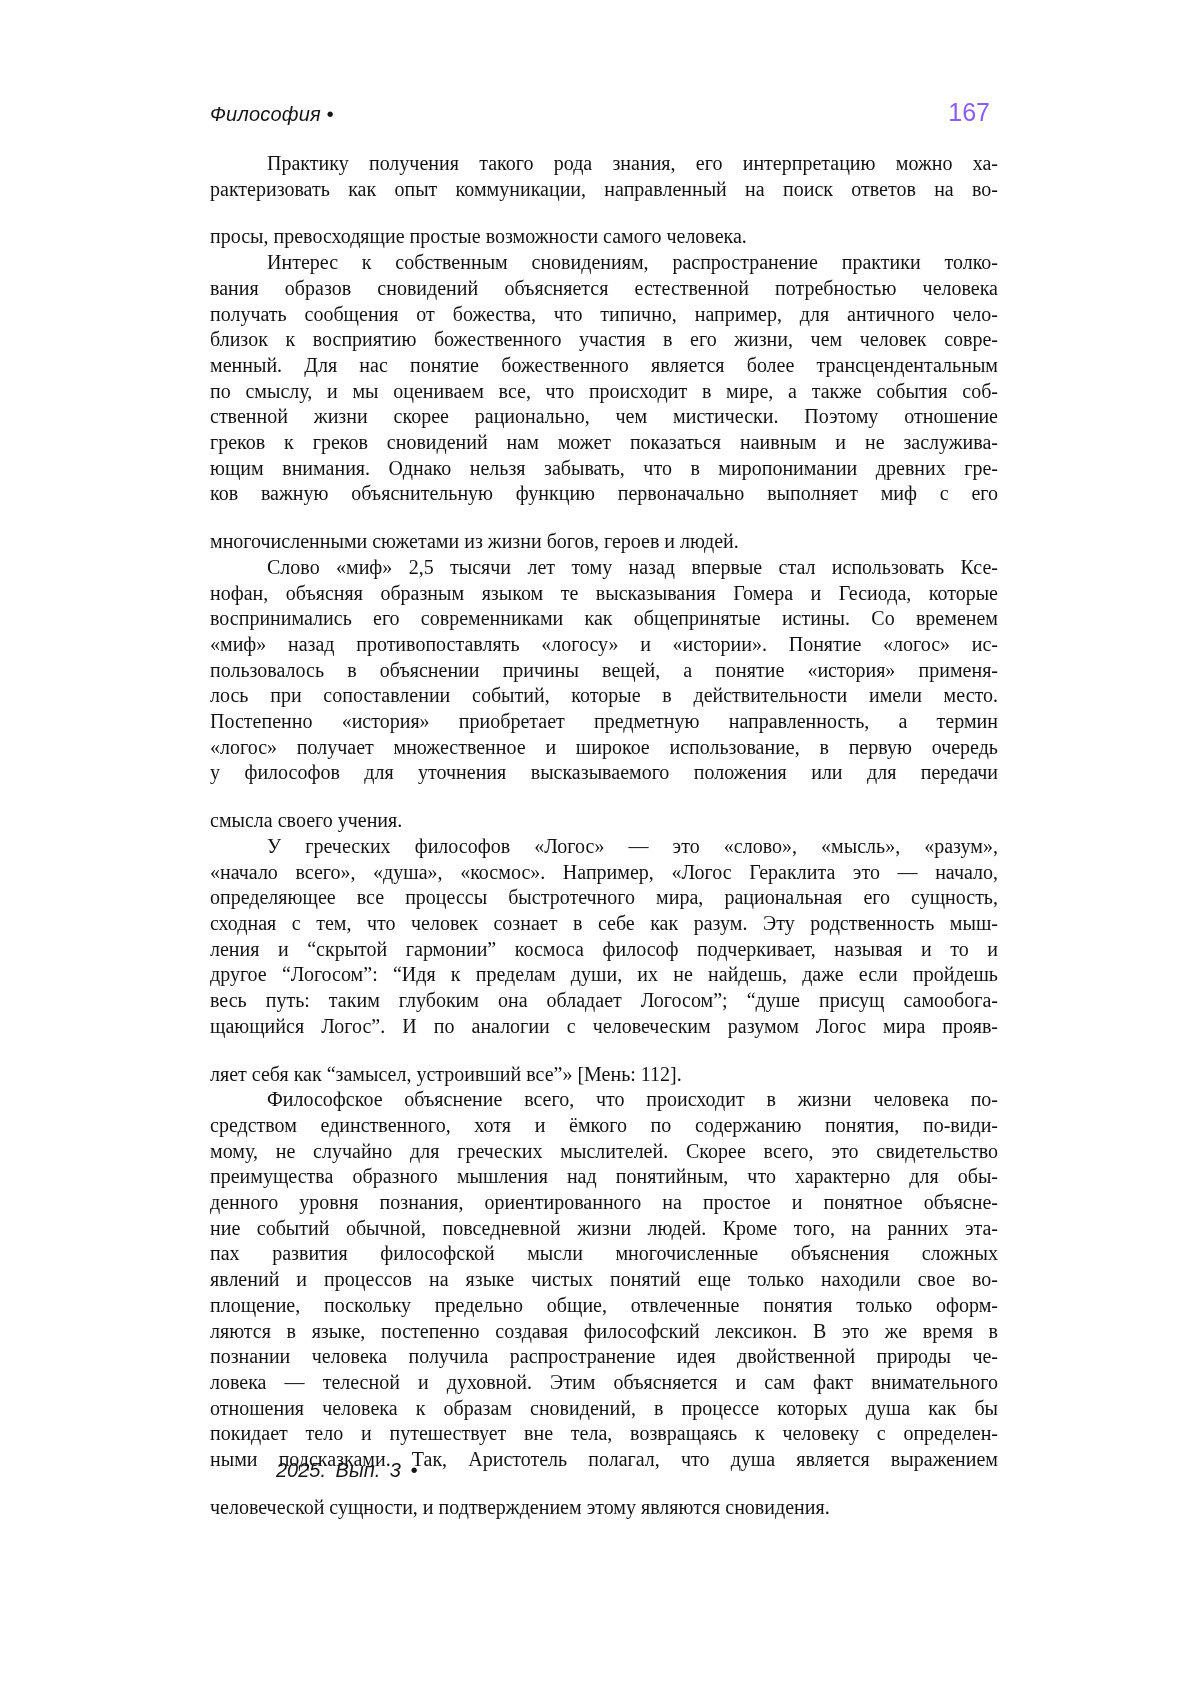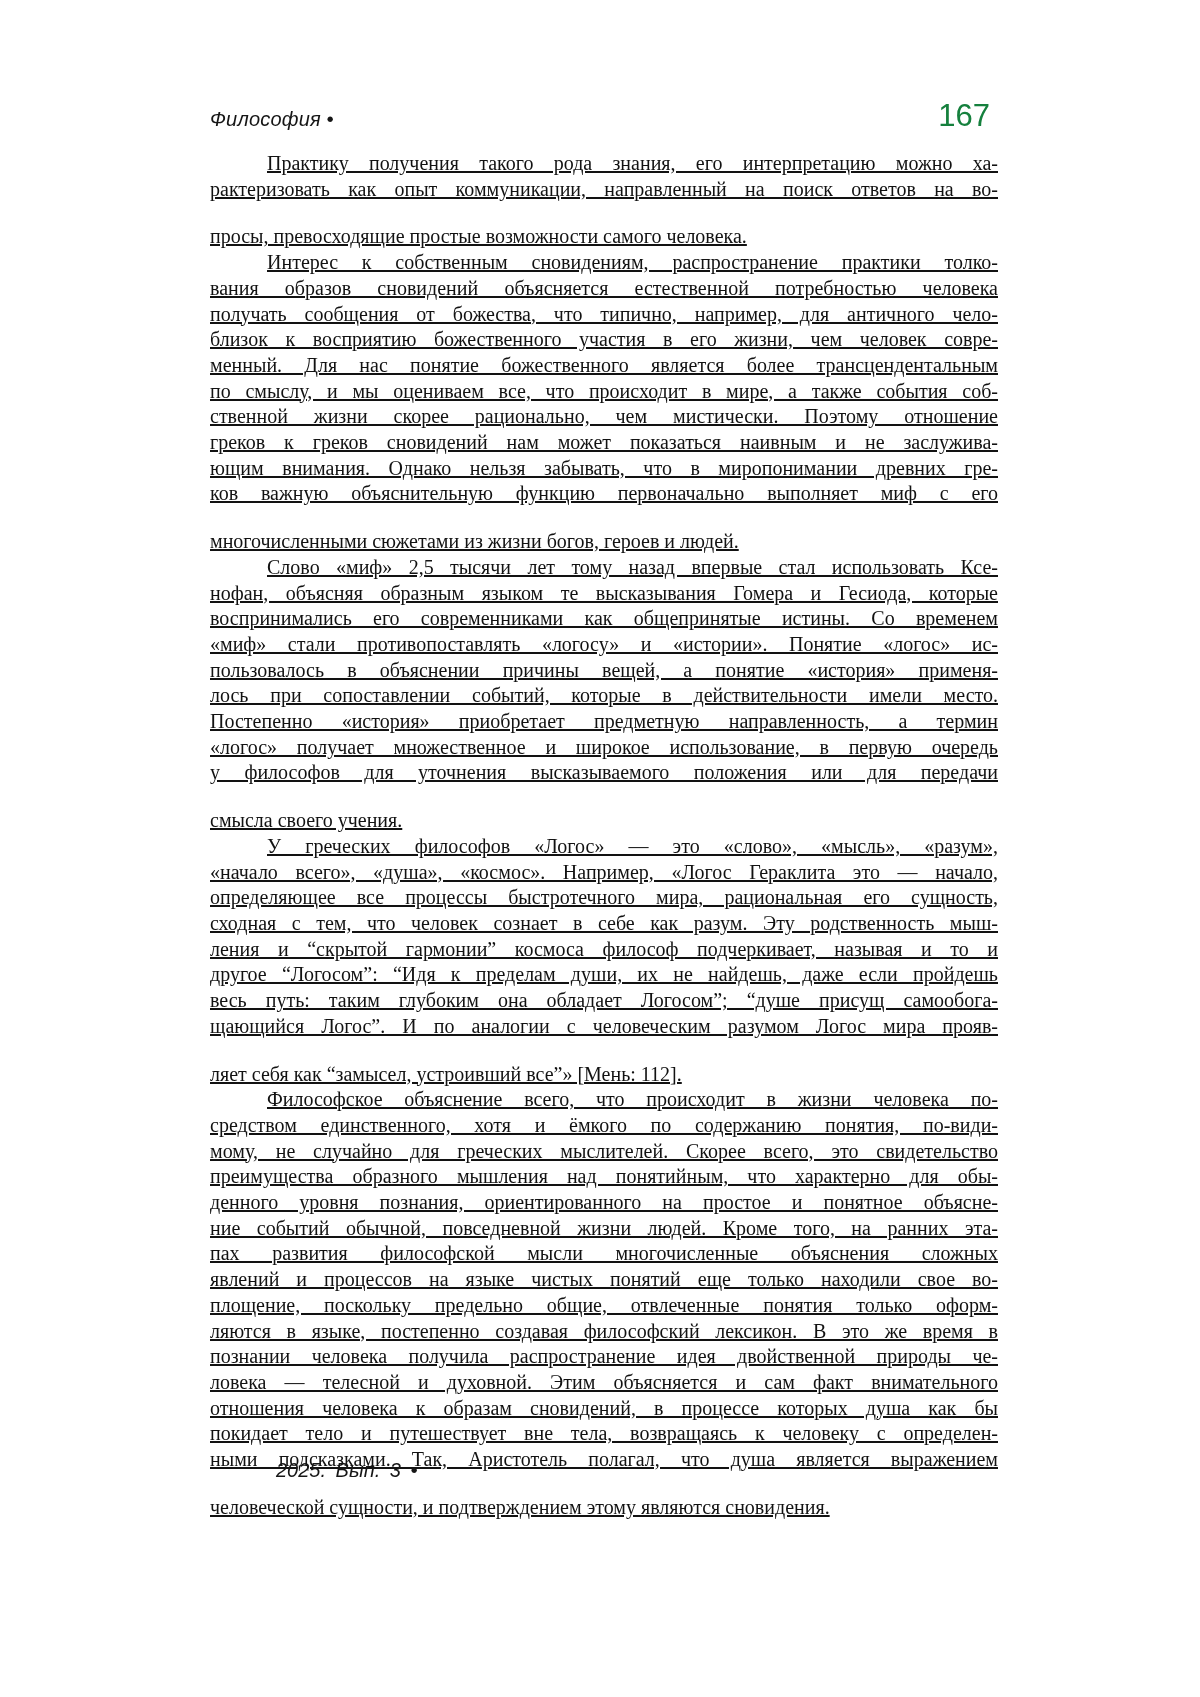--- a/index.html
+++ b/index.html
@@ -29,35 +29,34 @@
   .section-title {
     font-family: "Liberation Sans", sans-serif;
     font-style: italic;
     font-size: 20px;
     letter-spacing: 0.2px;
     color: #161616;
     white-space: nowrap;
   }
   .page-number {
     font-family: "Liberation Sans", sans-serif;
-    font-size: 31px;
-    color: #15803d;
+    font-size: 25px;
+    color: #8b5cf6;
     white-space: nowrap;
   }
   
   .article-body {
     position: absolute;
     left: 210px;
     top: 151px;
     width: 788px;
     font-family: "Liberation Serif", serif;
     font-size: 20px;
     line-height: 25.7px;
     color: #121212;
-    text-decoration: underline;
   }
   .paragraph { margin: 0; padding: 0; }
   .line {
     text-align: justify;
     text-align-last: justify;
     white-space: normal;
   }
   .line.last {
     text-align: left;
     text-align-last: left;
@@ -105,21 +104,21 @@
         <div class="line">ственной жизни скорее рационально, чем мистически. Поэтому отношение</div>
         <div class="line">греков к греков сновидений нам может показаться наивным и не заслужива-</div>
         <div class="line">ющим внимания. Однако нельзя забывать, что в миропонимании древних гре-</div>
         <div class="line">ков важную объяснительную функцию первоначально выполняет миф с его</div>
         <div class="line last">многочисленными сюжетами из жизни богов, героев и людей.</div>
       </div>
       <div class="paragraph">
         <div class="line first">Слово «миф» 2,5 тысячи лет тому назад впервые стал использовать Ксе-</div>
         <div class="line">нофан, объясняя образным языком те высказывания Гомера и Гесиода, которые</div>
         <div class="line">воспринимались его современниками как общепринятые истины. Со временем</div>
-        <div class="line">«миф» стали противопоставлять «логосу» и «истории». Понятие «логос» ис-</div>
+        <div class="line">«миф» назад противопоставлять «логосу» и «истории». Понятие «логос» ис-</div>
         <div class="line">пользовалось в объяснении причины вещей, а понятие «история» применя-</div>
         <div class="line">лось при сопоставлении событий, которые в действительности имели место.</div>
         <div class="line">Постепенно «история» приобретает предметную направленность, а термин</div>
         <div class="line">«логос» получает множественное и широкое использование, в первую очередь</div>
         <div class="line">у философов для уточнения высказываемого положения или для передачи</div>
         <div class="line last">смысла своего учения.</div>
       </div>
       <div class="paragraph">
         <div class="line first">У греческих философов «Логос» — это «слово», «мысль», «разум»,</div>
         <div class="line">«начало всего», «душа», «космос». Например, «Логос Гераклита это — начало,</div>

